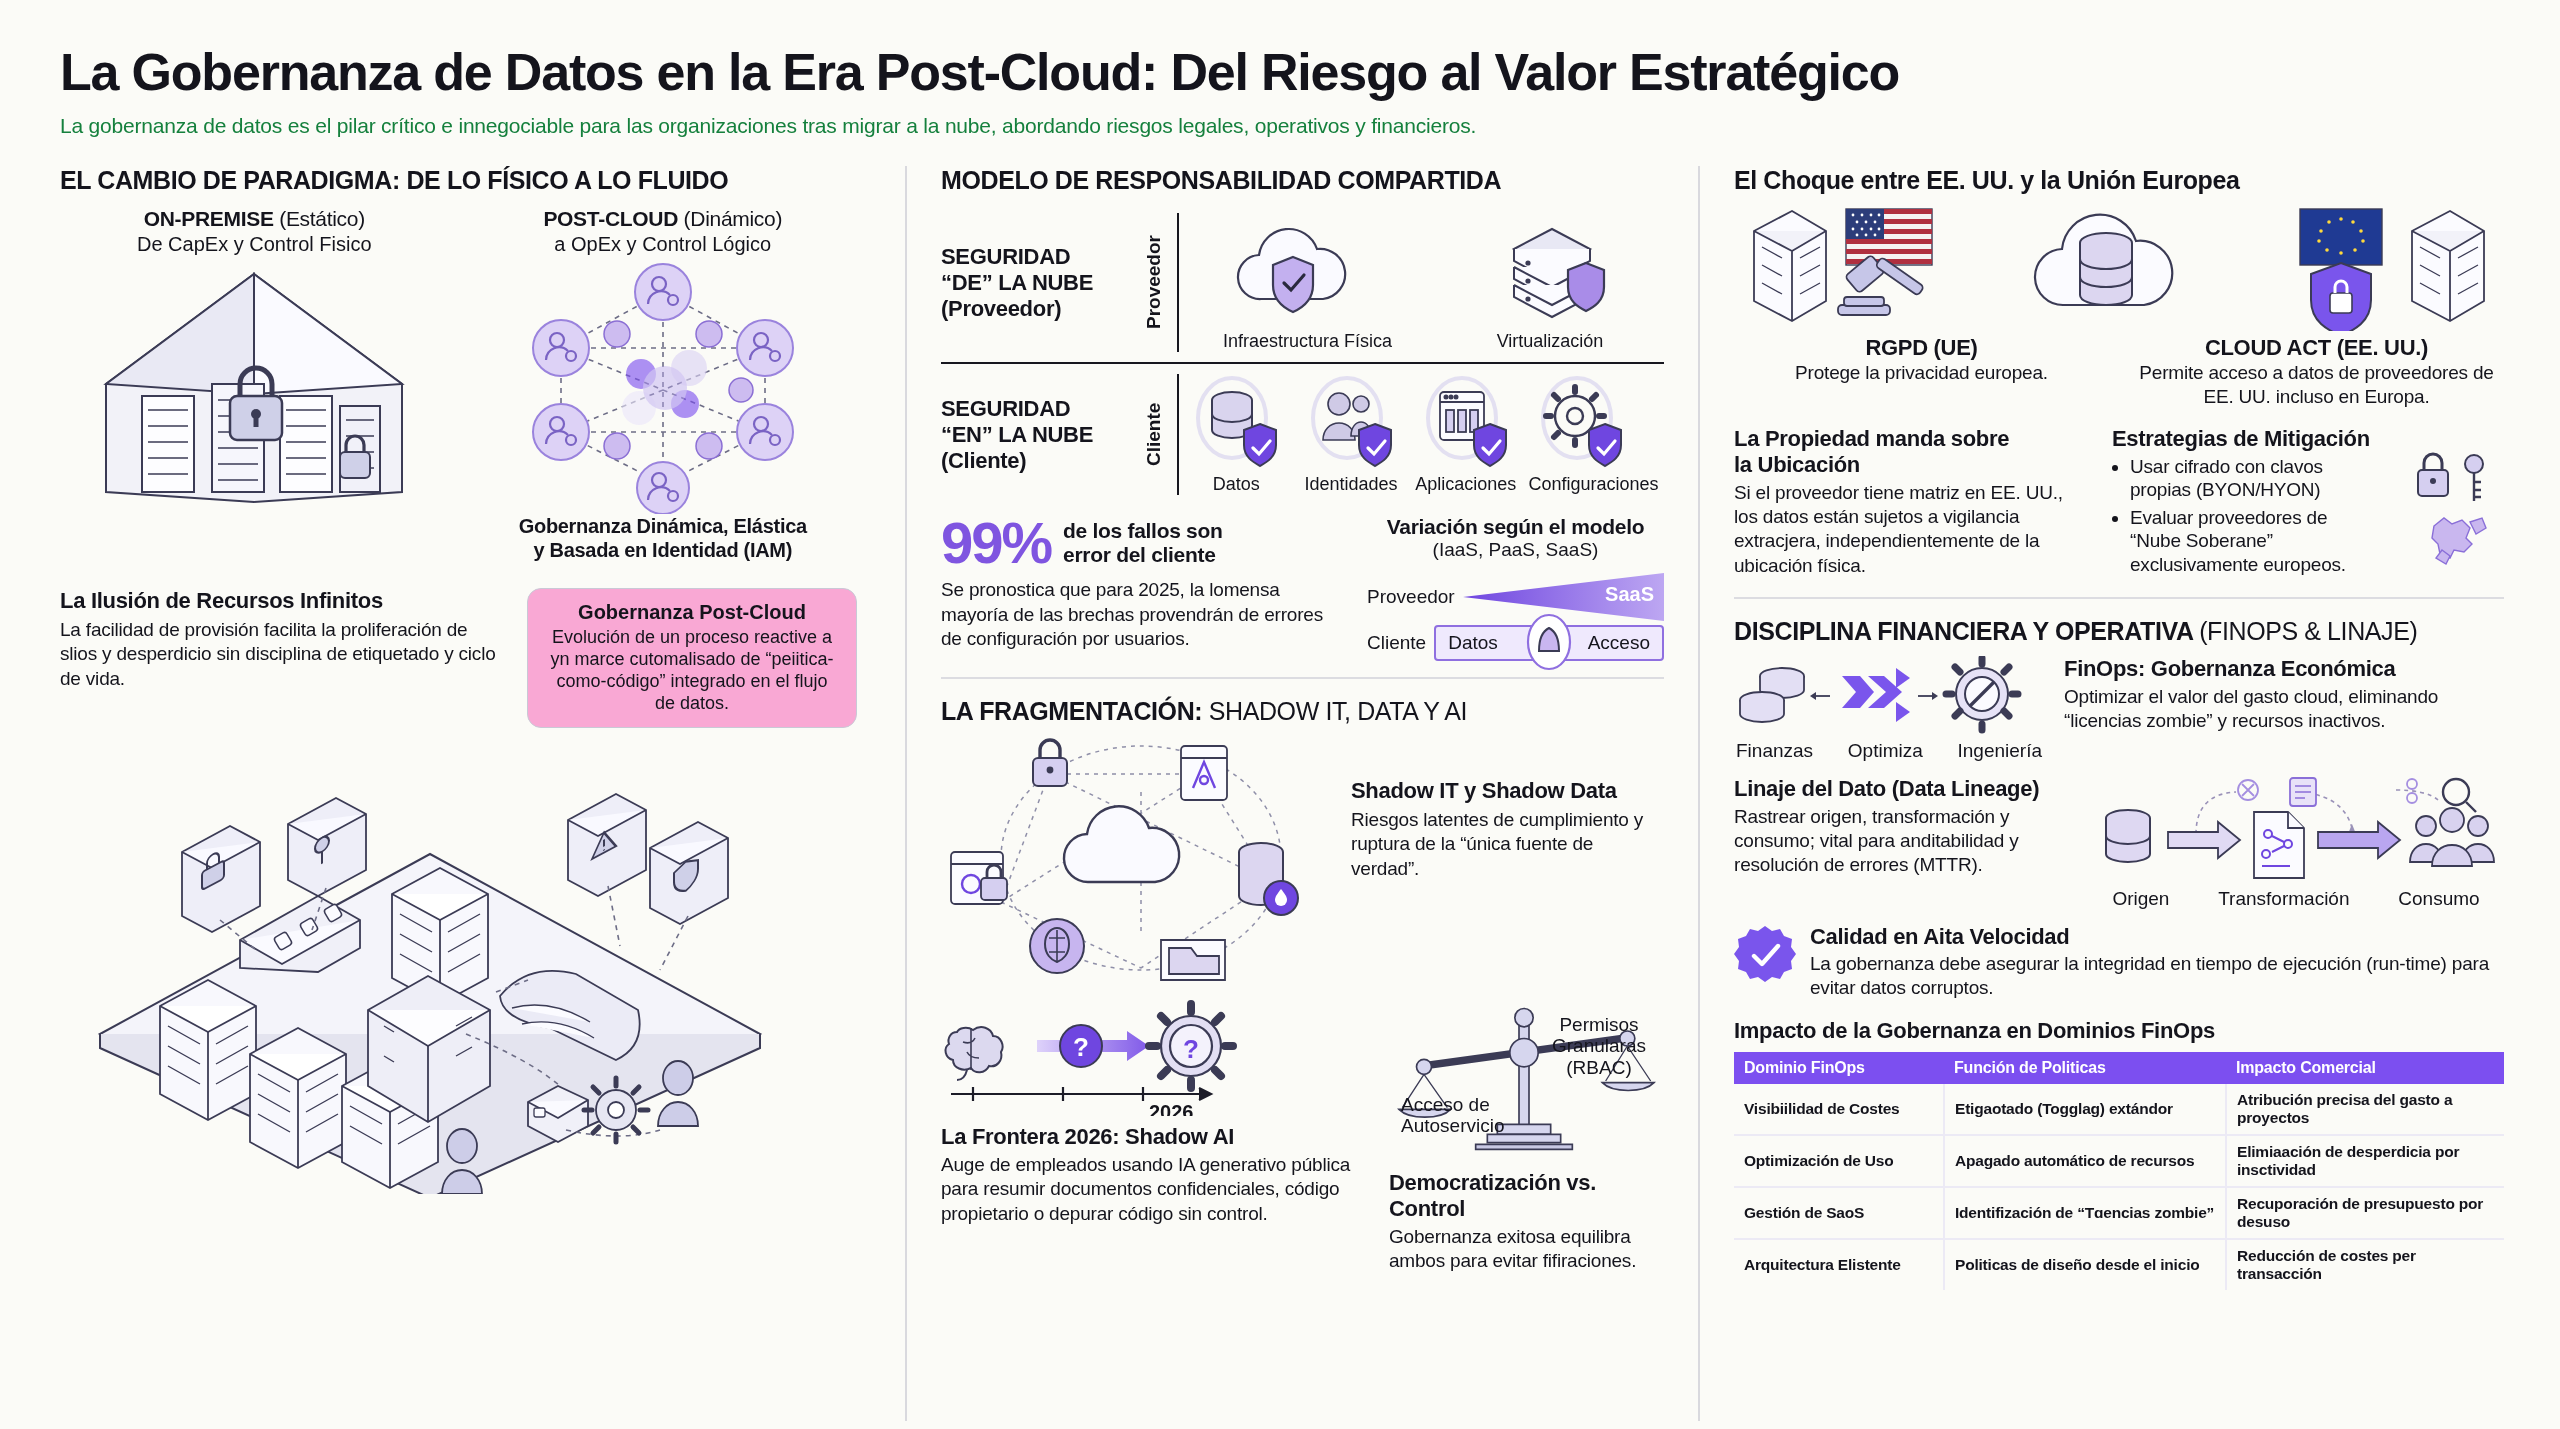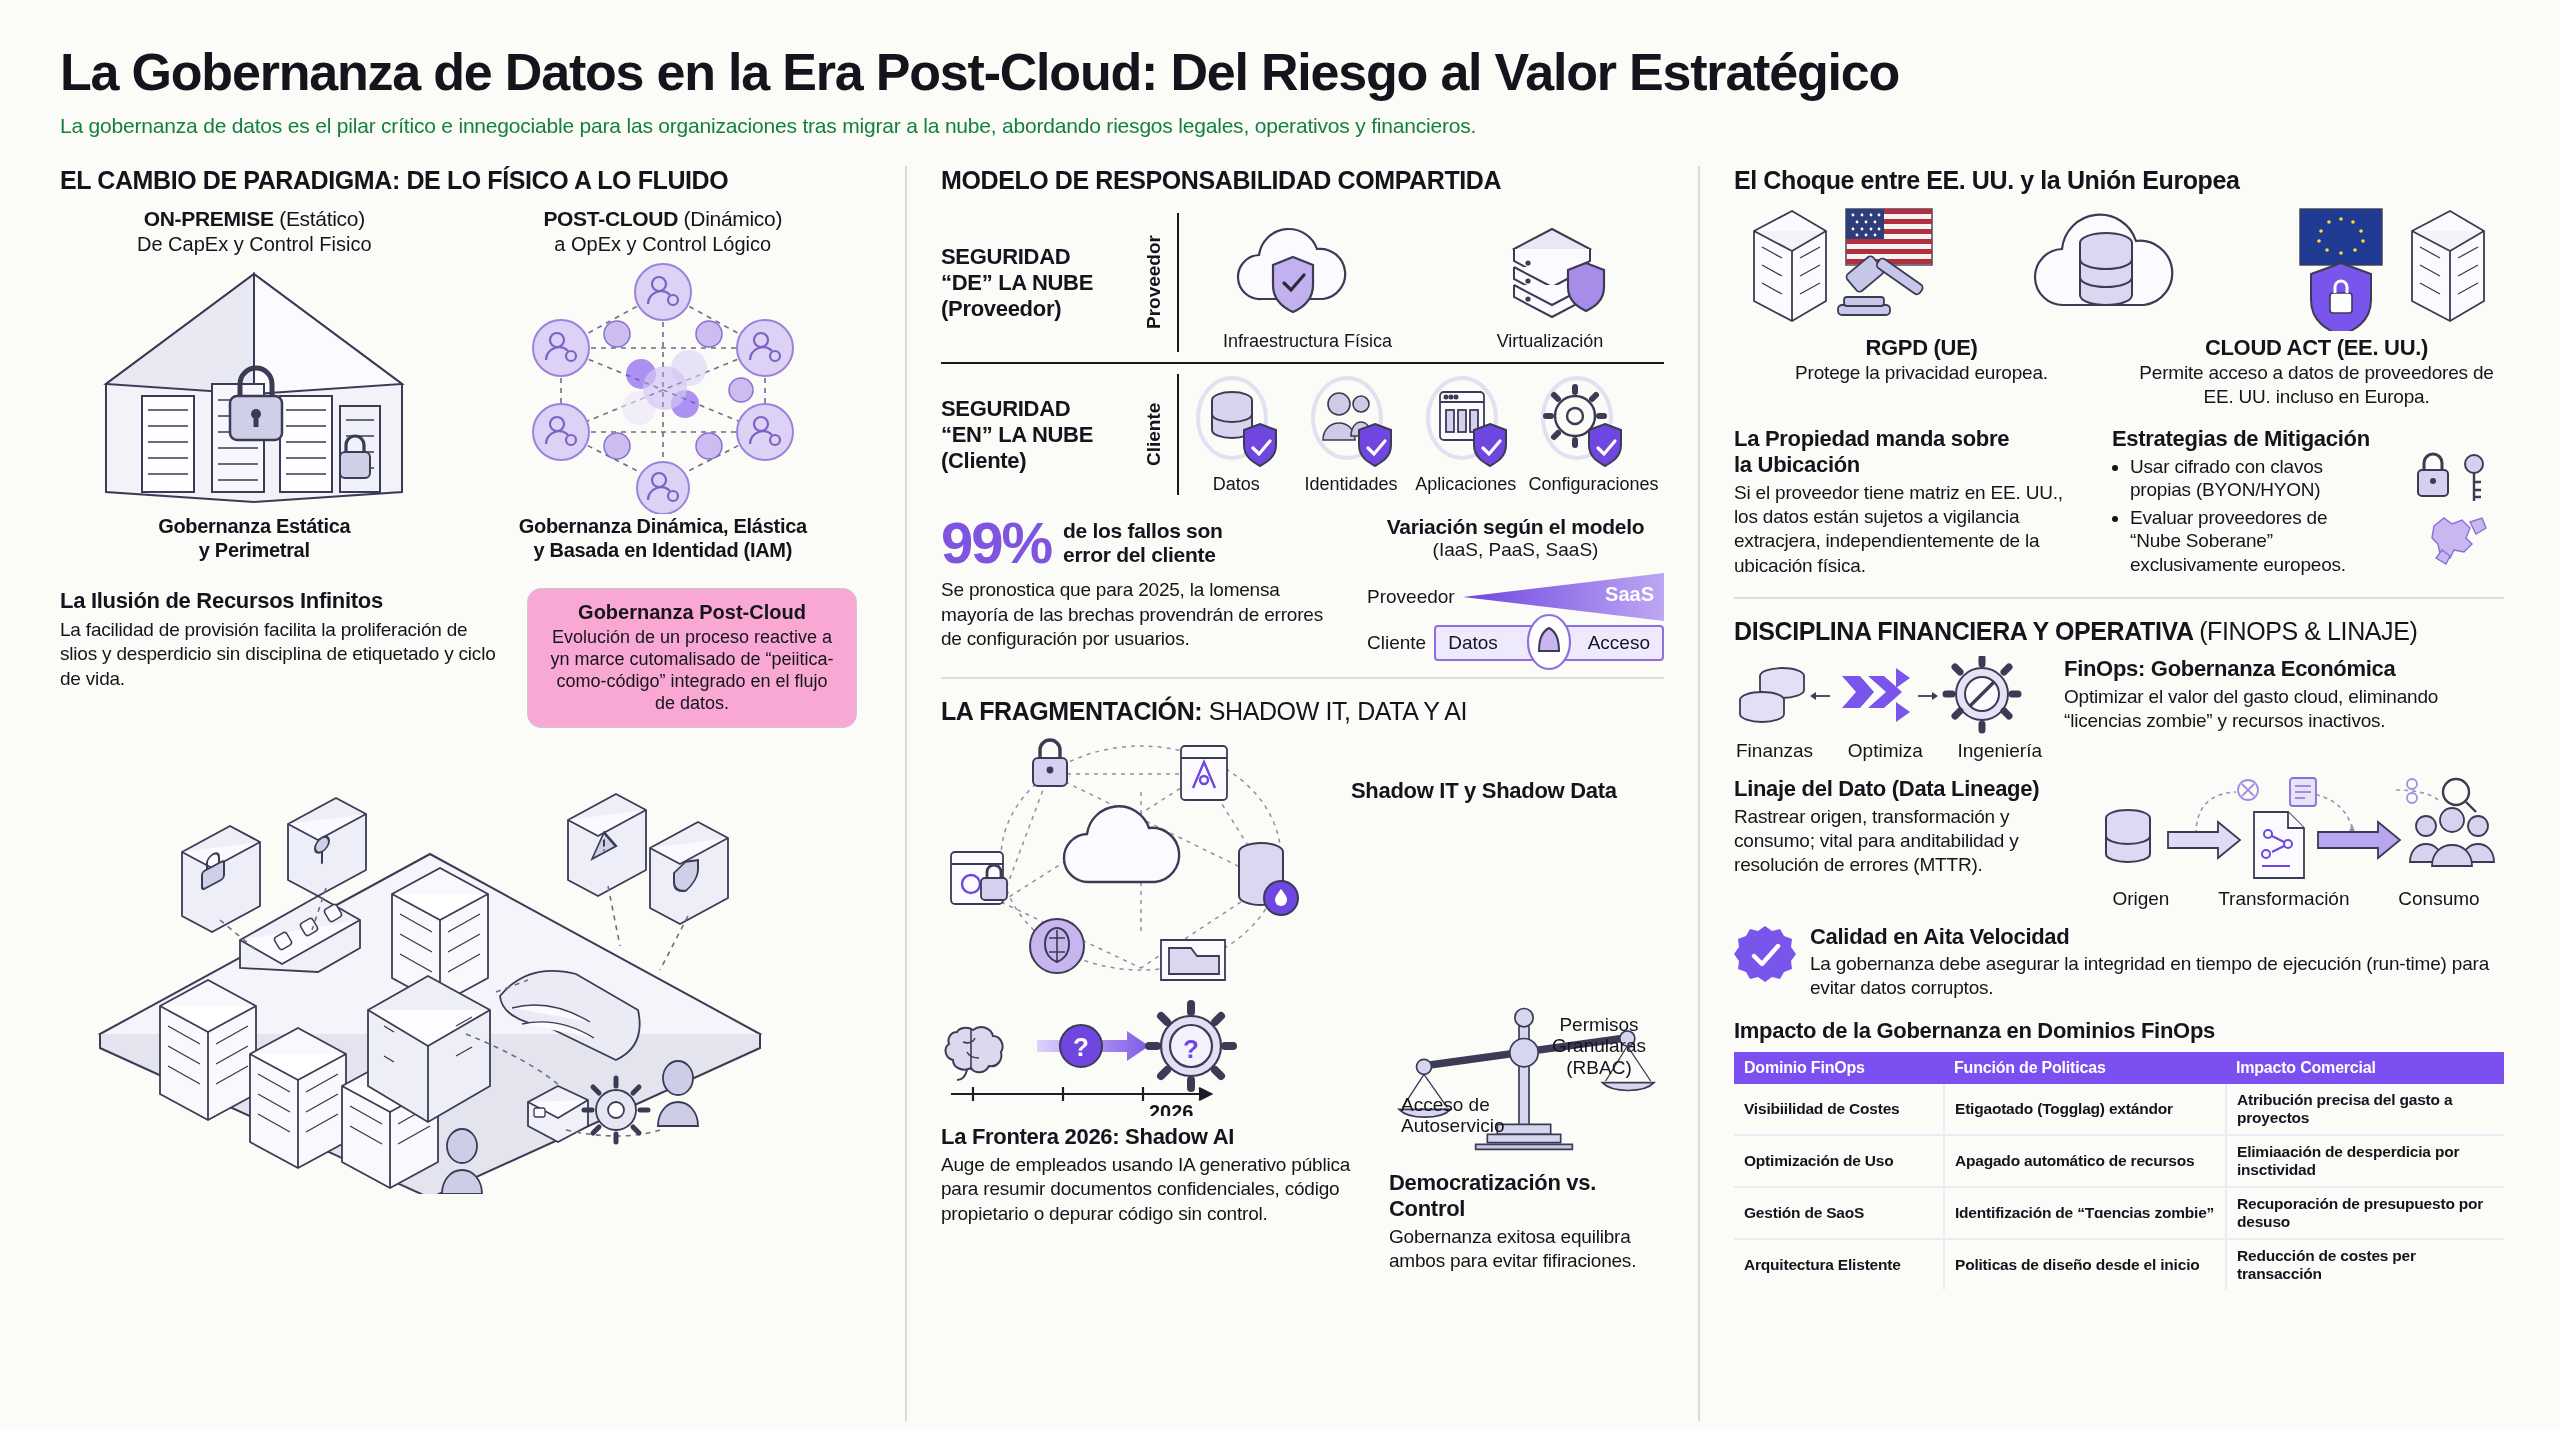--- a/index.html
+++ b/index.html
@@ -135,24 +135,20 @@
                 <rect x="146" y="140" width="52" height="44" rx="7" fill="#cfd0e8" stroke="#3b3b55" stroke-width="2.5"></rect>
                 <path d="M156 140v-12a16 16 0 0 1 32 0v12" fill="none" stroke="#3b3b55" stroke-width="5"></path>
                 <circle cx="172" cy="158" r="5" fill="#3b3b55"></circle>
                 <rect x="169.5" y="160" width="5" height="11" fill="#3b3b55"></rect>
               </g>
               <g>
                 <rect x="256" y="196" width="30" height="26" rx="5" fill="#cfd0e8" stroke="#3b3b55" stroke-width="2"></rect>
                 <path d="M262 196v-7a9 9 0 0 1 18 0v7" fill="none" stroke="#3b3b55" stroke-width="3.2"></path>
               </g>
             </svg>
-          </div>
-          <div class="cap">
-            <div>Gobernanza Estática</div>
-              <div>y Perimetral</div>
           </div>
         </div>
 
         <div>
           <div class="lbl-strong">
             <span>POST-CLOUD</span>
             <span class="reg">(Dinámico)</span>
           </div>
           <div class="lbl-sub">a OpEx y Control Lógico</div>
           <div class="art" style="height:258px;">
@@ -564,20 +560,21 @@
               <path d="M116 198v32M108 206h16M108 220h16" stroke="#3b3b55" stroke-width="1.6"></path>
             </g>
             <g stroke="#3b3b55" stroke-width="1.8" fill="#dcd6f0">
               <path d="M220 208h64v40h-64z" fill="#fbfbff"></path>
               <path d="M228 216h22l6 8h22v18h-50z"></path>
             </g>
           </svg>
         </div>
         <div style="flex:1; padding-top:46px;">
           <h3 class="sub">Shadow IT y Shadow Data</h3>
+          <p class="body" style="margin-top:4px;">Riesgos latentes de cumplimiento y ruptura de la “única fuente de verdad”.</p>
         </div>
       </div>
 
       <div style="display:flex; gap:18px; margin-top:4px;">
         <div style="width:430px;">
           <svg width="420" height="130" viewBox="0 0 420 130">
             <g fill="#dcd9ef" stroke="#3b3b55" stroke-width="2">
               <path d="M16 46c-6 0-10 6-8 12-6 4-4 14 4 16 0 8 10 12 18 8 4 6 14 6 18-2 8 2 14-6 12-14 4-6 0-16-8-16-2-8-12-12-20-6-6-4-14-2-16 2z"></path>
               <path d="M30 42v42M22 56c6 2 10 0 12-4M38 72c-6 0-10-2-12-6" fill="none" stroke-width="1.6"></path>
               <path d="M26 84c-2 8-6 10-10 10" fill="none" stroke-width="2"></path>

